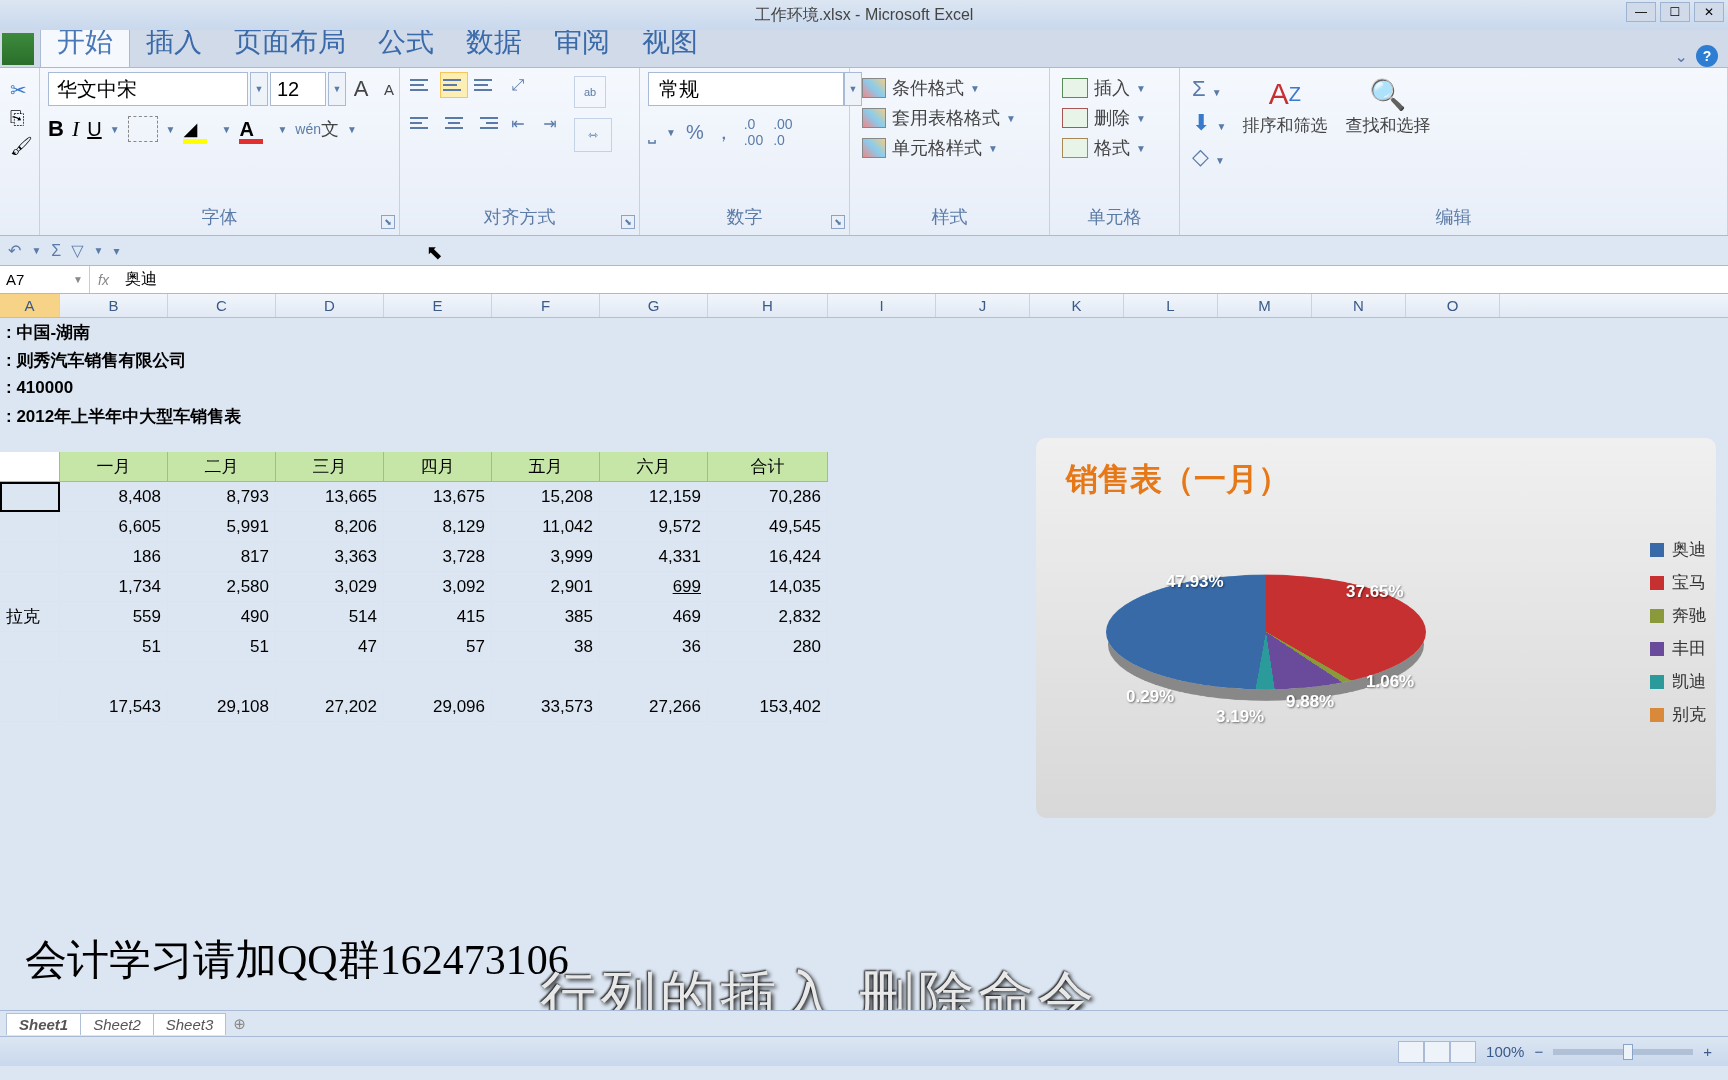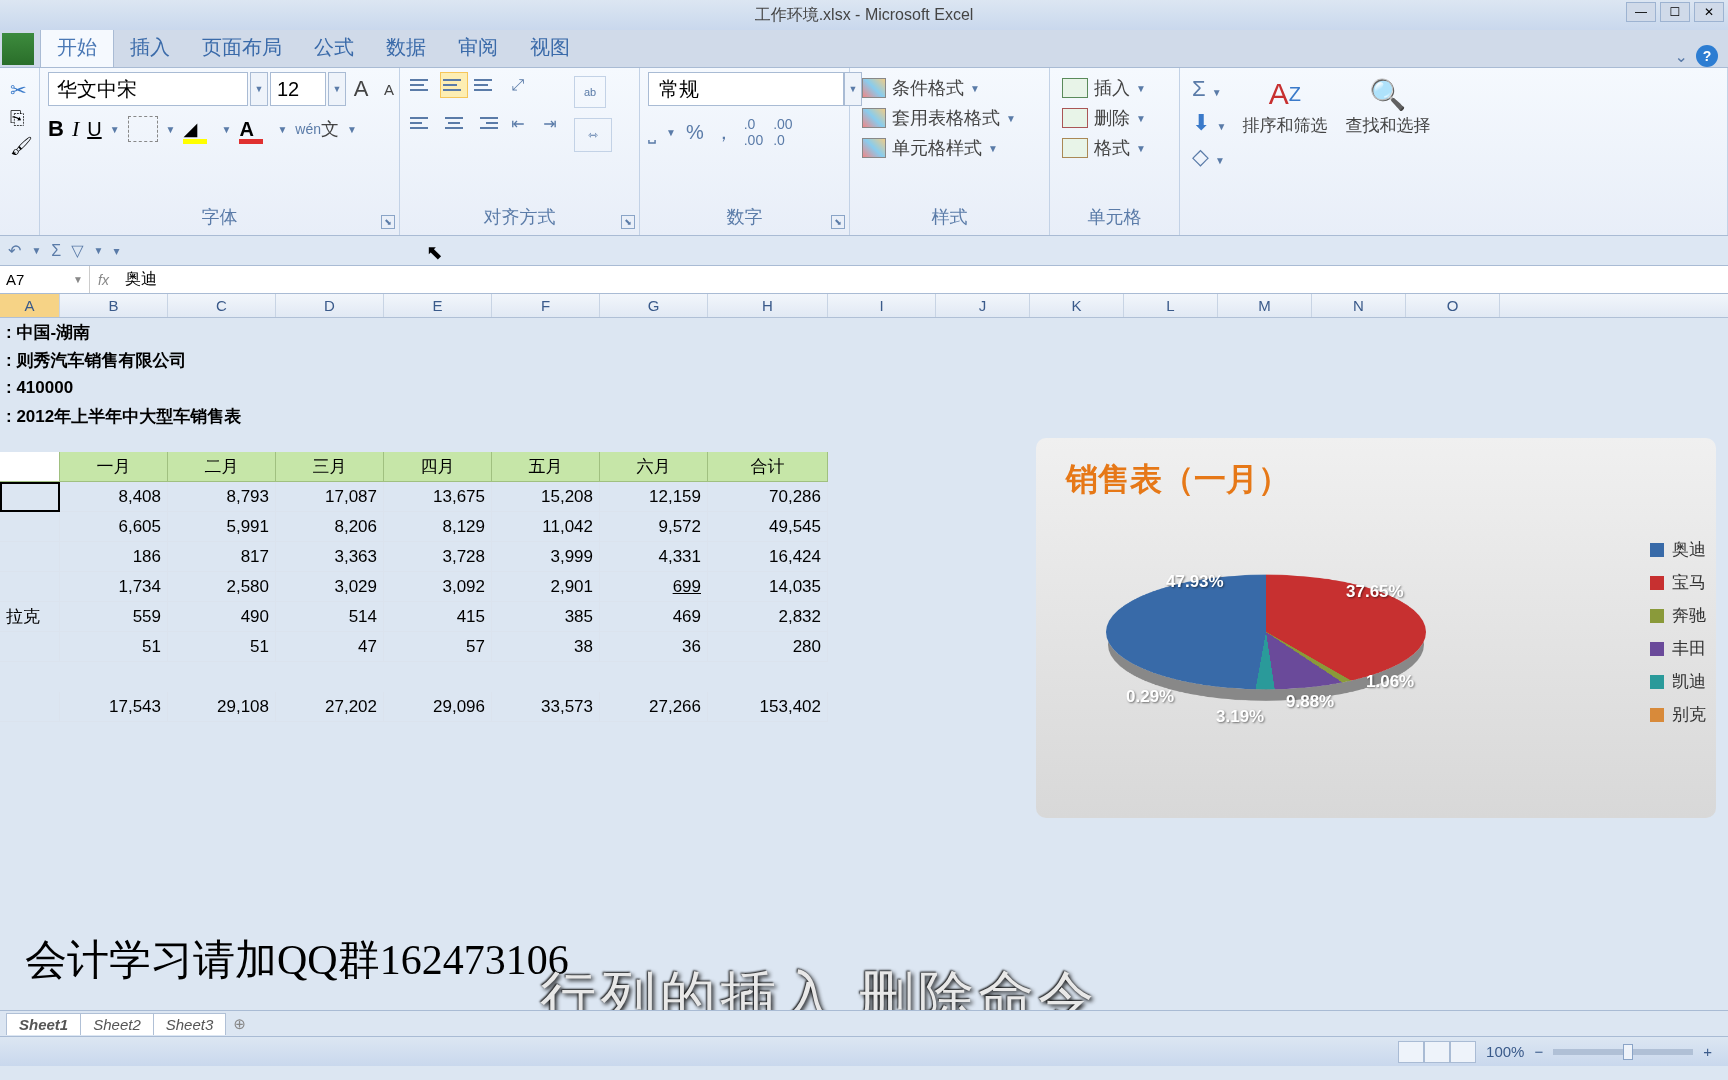--- a/index.html
+++ b/index.html
@@ -3,21 +3,21 @@
 <meta charset="utf-8">
 <style>
 * { margin: 0; padding: 0; box-sizing: border-box; font-family: "Microsoft YaHei", sans-serif; }
 body { background: #dce6f2; width: 1728px; height: 1080px; overflow: hidden; position: relative; }
 .titlebar { height: 30px; background: linear-gradient(#dce6f2,#c9d8ed); display: flex; align-items: center; justify-content: center; position: relative; }
 .titlebar-text { font-size: 16px; color: #444; }
 .win-controls { position: absolute; right: 4px; top: 2px; display: flex; gap: 4px; }
 .win-btn { width: 30px; height: 20px; background: #d0dae9; border: 1px solid #9db3d1; display: flex; align-items: center; justify-content: center; font-size: 12px; }
 .tabs-row { height: 38px; background: #d0dae9; display: flex; align-items: flex-end; padding-left: 2px; border-bottom: 1px solid #a9bbd4; }
 .file-tab { width: 32px; height: 32px; background: linear-gradient(#3d8b3d,#2a6e2a); margin-right: 6px; margin-bottom: 2px; }
-.tab { padding: 6px 16px; font-size: 20px; color: #3a6aa9; cursor: pointer; }
+.tab { padding: 6px 16px; font-size: 28px; color: #3a6aa9; cursor: pointer; }
 .tab.active { background: #f5f9fe; border: 1px solid #a9bbd4; border-bottom: none; border-radius: 3px 3px 0 0; color: #4a78b5; }
 .help-area { position: absolute; right: 10px; display: flex; gap: 8px; align-items: center; }
 .help-icon { width: 22px; height: 22px; border-radius: 50%; background: #2d7dd2; color: #fff; display: flex; align-items: center; justify-content: center; font-size: 14px; font-weight: bold; }
 .ribbon { height: 168px; background: linear-gradient(#f5f9fe,#e8eef8); border-bottom: 1px solid #a9bbd4; display: flex; }
 .ribbon-group { border-right: 1px solid #c3d2e6; padding: 4px 8px 2px 8px; display: flex; flex-direction: column; position: relative; }
 .group-content { flex: 1; display: flex; align-items: flex-start; gap: 6px; }
 .group-label { text-align: center; font-size: 18px; color: #5a7ba8; padding: 4px 0; position: relative; }
 .group-launcher { position: absolute; right: 4px; bottom: 6px; width: 14px; height: 14px; border: 1px solid #8aa4c7; font-size: 9px; display: flex; align-items: center; justify-content: center; color: #5a7ba8; }
 .clipboard-col { display: flex; flex-direction: column; gap: 6px; padding: 6px 2px; }
 .font-box { display: flex; flex-direction: column; gap: 10px; }
@@ -286,20 +286,21 @@
       </div>
       <div class="edit-big">
         <div class="edit-big-icon" style="color:#c73030">A<span style="color:#3a7aca;font-size:20px">Z</span></div>
         <span>排序和筛选</span>
       </div>
       <div class="edit-big">
         <div class="edit-big-icon">🔍</div>
         <span>查找和选择</span>
       </div>
     </div>
+    <div class="group-label">编辑</div>
   </div>
 </div>
 
 <div class="qat">
   <span>↶</span>
     <span style="font-size:10px">▼</span>
   <span>Σ</span>
   <span>▽</span>
     <span style="font-size:10px">▼</span>
   <span style="font-size:12px">▾</span>
@@ -355,21 +356,21 @@
         <div class="cell" style="width: 108px;">三月</div>
         <div class="cell" style="width: 108px;">四月</div>
         <div class="cell" style="width: 108px;">五月</div>
         <div class="cell" style="width: 108px;">六月</div>
         <div class="cell" style="width: 120px;">合计</div>
       </div>
       <div class="cell-row">
         <div class="cell active-cell" style="width: 60px;"></div>
         <div class="cell r" style="width: 108px;">8,408</div>
         <div class="cell r" style="width: 108px;">8,793</div>
-        <div class="cell r" style="width: 108px;">17,087</div>
+        <div class="cell r" style="width: 108px;">13,665</div>
         <div class="cell r" style="width: 108px;">13,675</div>
         <div class="cell r" style="width: 108px;">15,208</div>
         <div class="cell r" style="width: 108px;">12,159</div>
         <div class="cell r" style="width: 120px;">70,286</div>
       </div>
       <div class="cell-row">
         <div class="cell" style="width: 60px;"></div>
         <div class="cell r" style="width: 108px;">6,605</div>
         <div class="cell r" style="width: 108px;">5,991</div>
         <div class="cell r" style="width: 108px;">8,206</div>

